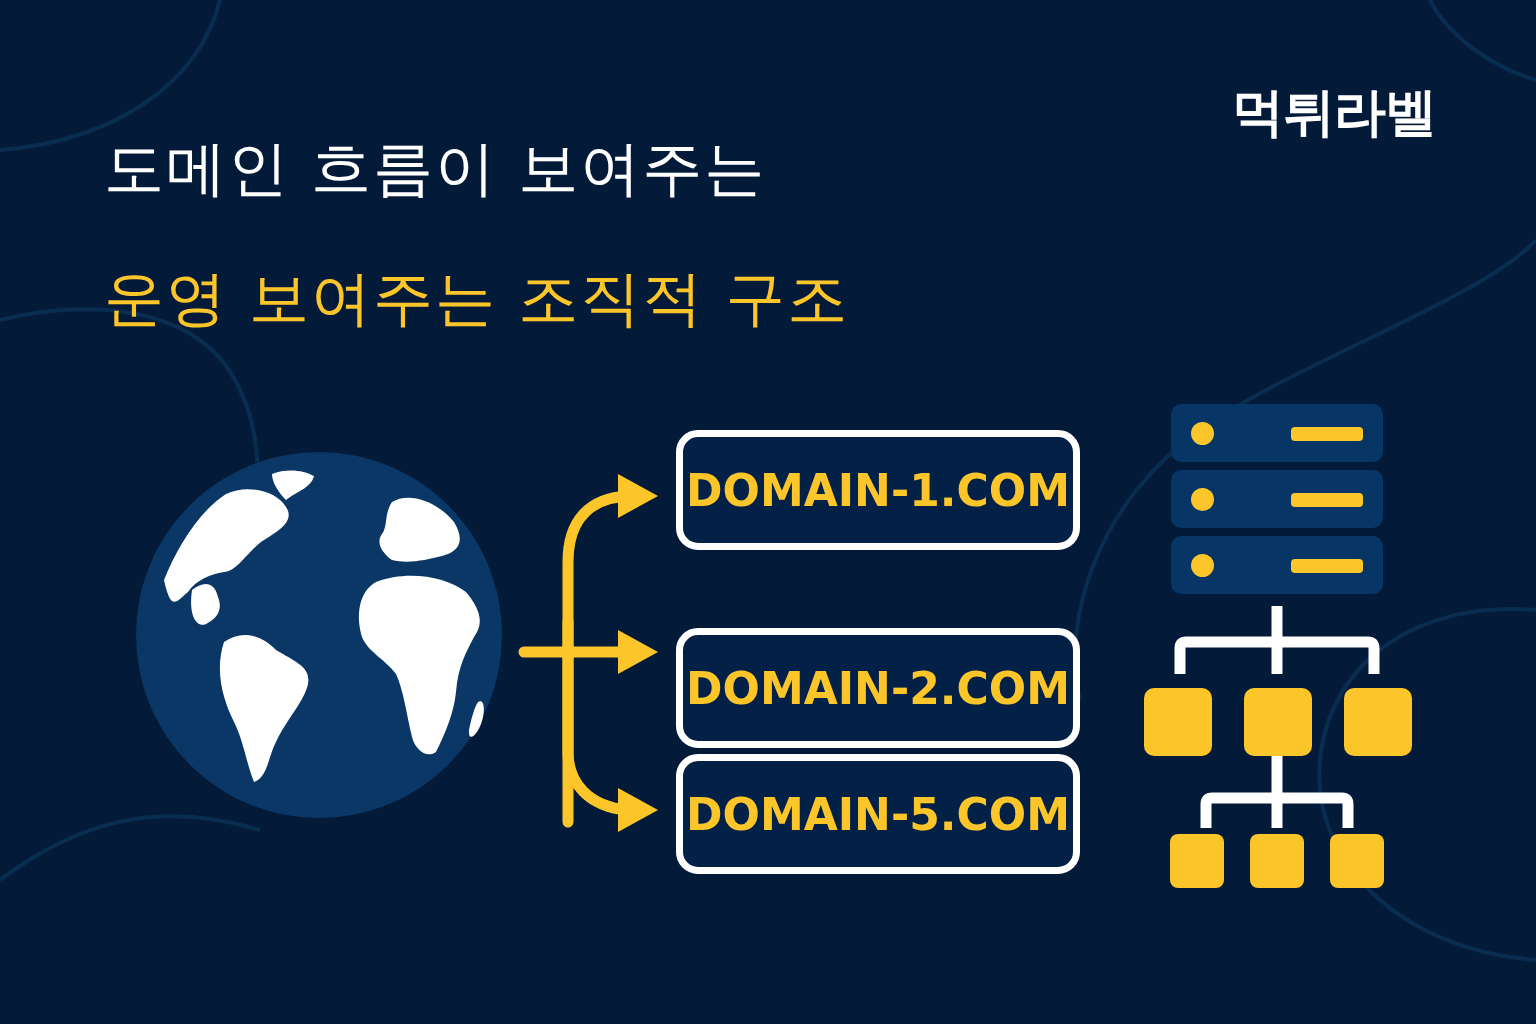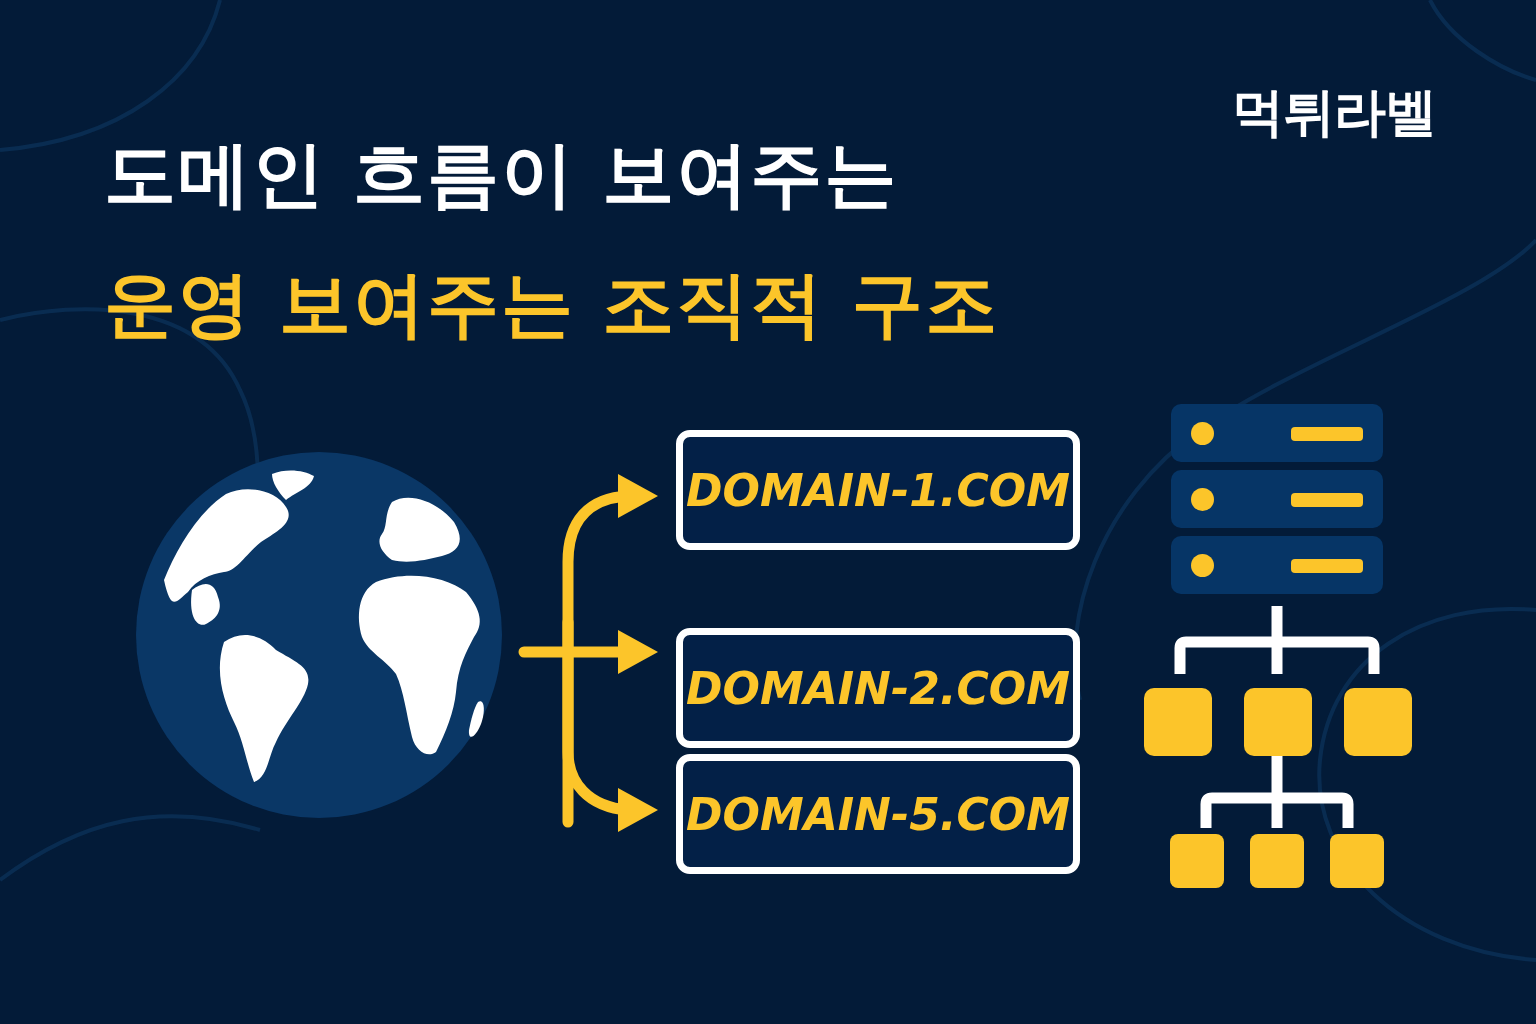--- a/index.html
+++ b/index.html
@@ -8,36 +8,35 @@
     background: #031b38;
     font-family: "DejaVu Sans", sans-serif;
     position: relative;
   }
   .bg-lines { position: absolute; left: 0; top: 0; width: 1536px; height: 1024px; }
   .brand {
     position: absolute; left: 1232px; top: 78px;
     color: #ffffff; font-weight: bold; font-size: 52px; letter-spacing: -1px;
   }
   .title-line {
-    position: absolute; left: 104px; font-weight: bold; font-size: 72px;
+    position: absolute; left: 104px; font-weight: normal; font-size: 60px;
     letter-spacing: 2px; line-height: 1;
   }
   .title-line.l1 { top: 138px; color: #ffffff; }
   .title-line.l2 { top: 268px; color: #fcc52a; }
 
   .globe { position: absolute; left: 136px; top: 452px; width: 366px; height: 366px; }
   .arrows { position: absolute; left: 518px; top: 462px; width: 150px; height: 380px; }
 
   .domain-box {
     position: absolute; left: 676px; width: 390px; height: 106px;
-    border: 7px solid #ffffff; border-radius: 14px; background: #032047;
+    border: 7px solid #ffffff; border-radius: 22px; background: #032047;
     display: flex; align-items: center; justify-content: center;
     color: #fcc52a; font-weight: bold; font-size: 44px; letter-spacing: 0px;
     font-family: "DejaVu Sans", sans-serif;
-    font-style: italic;
   }
   .domain-box.d1 { top: 430px; }
   .domain-box.d2 { top: 592px; margin-top: 36px; }
   .domain-box.d3 { top: 754px; }
 
   .server { position: absolute; left: 1171px; top: 404px; width: 212px; }
   .server-unit {
     height: 58px; border-radius: 10px; background: #063566; margin-bottom: 8px;
     position: relative;
   }

